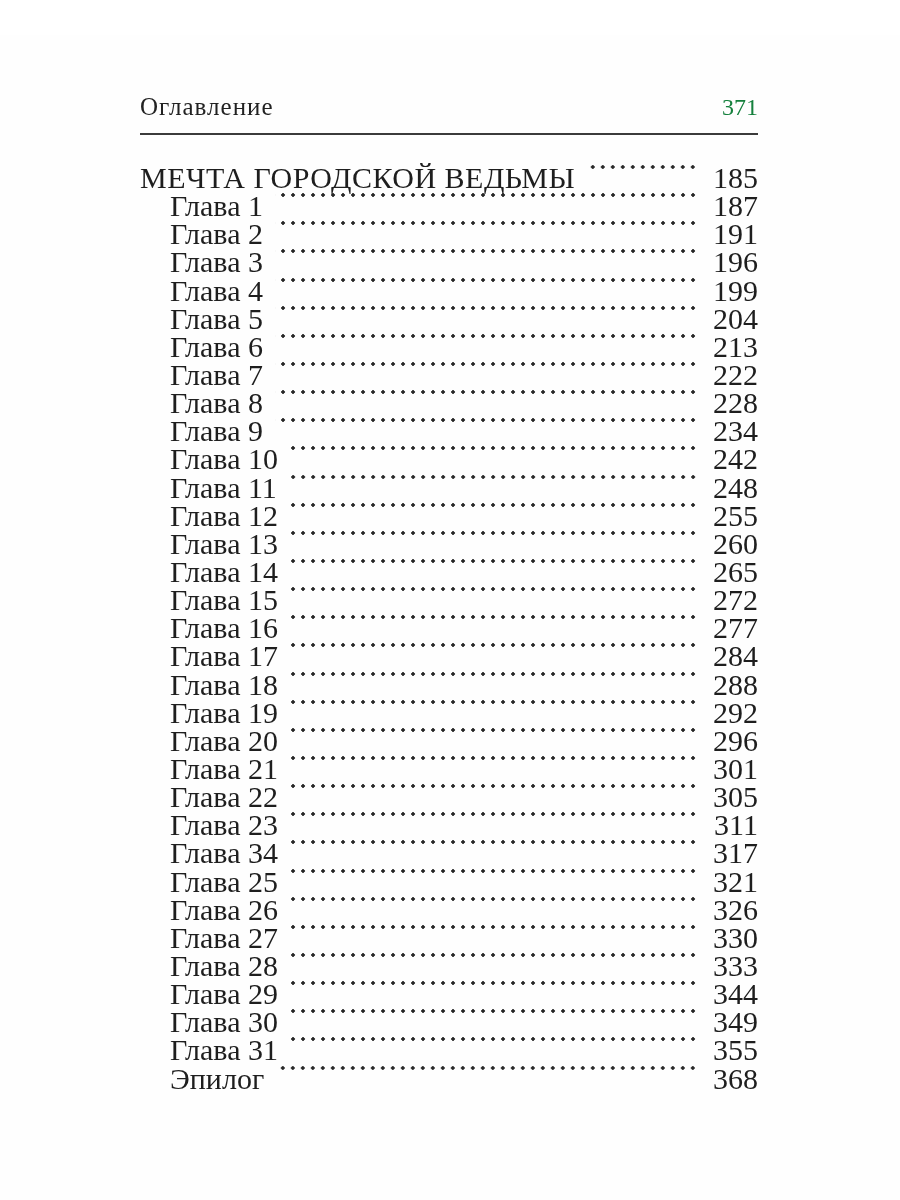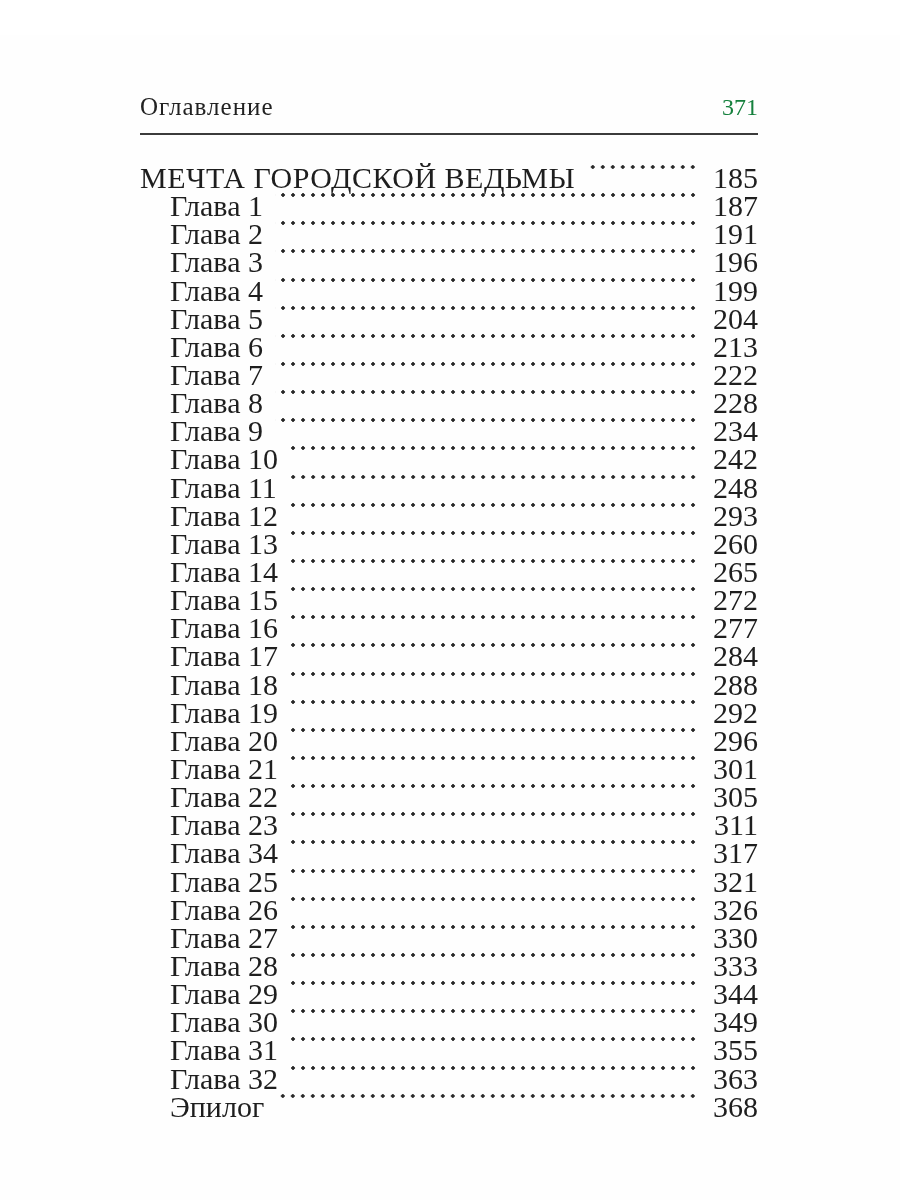--- a/index.html
+++ b/index.html
@@ -158,21 +158,21 @@
 
         <div class="toc-row toc-chapter">
           <span class="toc-label">Глава 11</span>
           <span class="dots"></span>
           <span class="toc-page">248</span>
         </div>
 
         <div class="toc-row toc-chapter">
           <span class="toc-label">Глава 12</span>
           <span class="dots"></span>
-          <span class="toc-page">293</span>
+          <span class="toc-page">255</span>
         </div>
 
         <div class="toc-row toc-chapter">
           <span class="toc-label">Глава 13</span>
           <span class="dots"></span>
           <span class="toc-page">260</span>
         </div>
 
         <div class="toc-row toc-chapter">
           <span class="toc-label">Глава 14</span>
@@ -275,25 +275,20 @@
           <span class="dots"></span>
           <span class="toc-page">349</span>
         </div>
 
         <div class="toc-row toc-chapter">
           <span class="toc-label">Глава 31</span>
           <span class="dots"></span>
           <span class="toc-page">355</span>
         </div>
 
-        <div class="toc-row toc-chapter">
-          <span class="toc-label">Глава 32</span>
-          <span class="dots"></span>
-          <span class="toc-page">363</span>
-        </div>
 
         <div class="toc-row toc-chapter">
           <span class="toc-label">Эпилог</span>
           <span class="dots"></span>
           <span class="toc-page">368</span>
         </div>
       </div>
 
   </div>
 </div>

